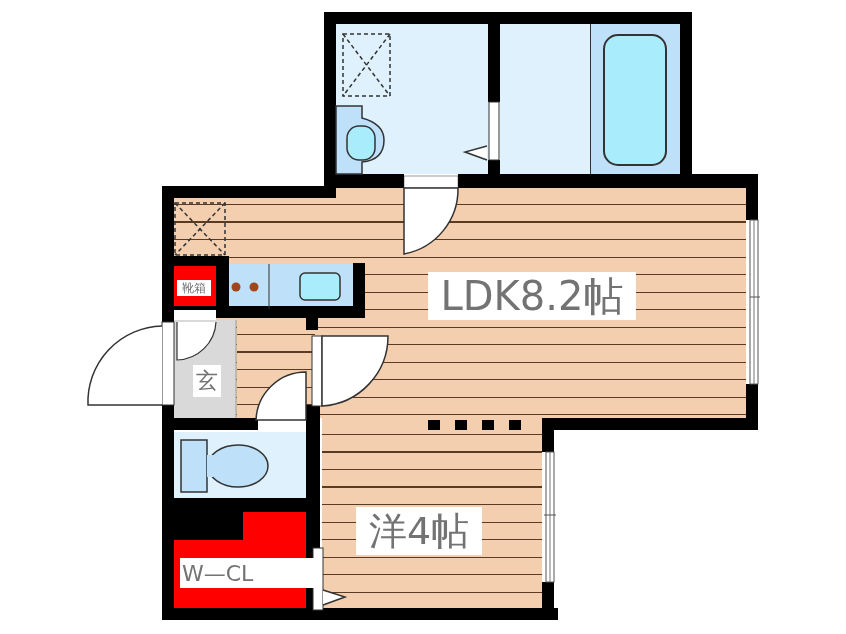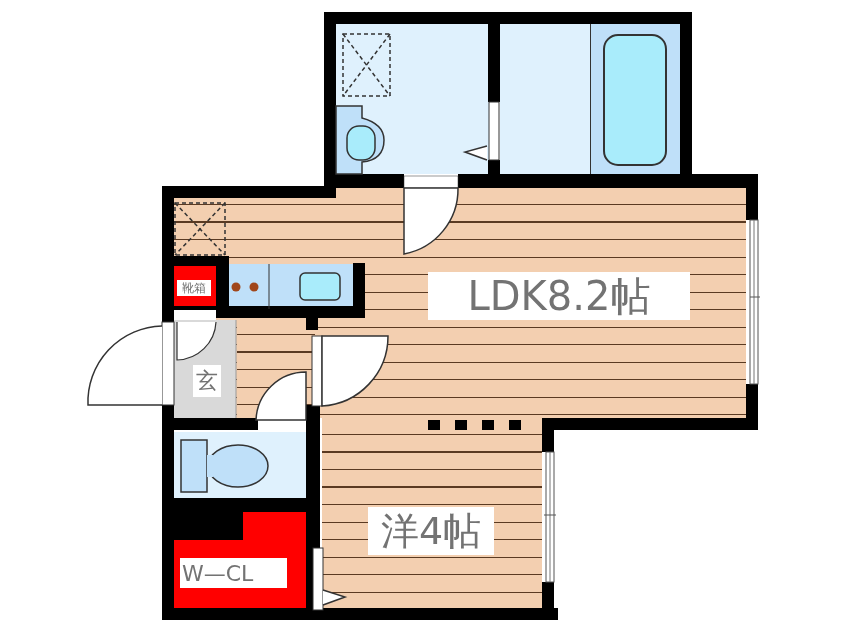--- a/index.html
+++ b/index.html
@@ -123,17 +123,17 @@
   <path d="M323 590 L345 597 L323 605" fill="#fff" stroke="#333" stroke-width="1.5"></path>
 
   <rect x="750" y="220" width="8" height="164" fill="#fff" stroke="#555" stroke-width="1"></rect>
   <line x1="754" y1="220" x2="754" y2="384" stroke="#777" stroke-width="1"></line>
   <line x1="750" y1="297" x2="760" y2="297" stroke="#555" stroke-width="1"></line>
   <rect x="546" y="452" width="8" height="130" fill="#fff" stroke="#555" stroke-width="1"></rect>
   <line x1="550" y1="452" x2="550" y2="582" stroke="#777" stroke-width="1"></line>
   <line x1="544" y1="515" x2="556" y2="515" stroke="#555" stroke-width="1"></line>
 </svg>
 
-<div class="label" style="left:428px;top:272px;width:262px;height:48px;font-size:40px;">LDK8.2帖</div>
-<div class="label" style="left:356px;top:507px;width:126px;height:48px;font-size:38px;margin-left:12px;">洋4帖</div>
+<div class="label" style="left:428px;top:272px;width:208px;height:48px;font-size:40px;">LDK8.2帖</div>
+<div class="label" style="left:356px;top:507px;width:126px;height:48px;font-size:38px;">洋4帖</div>
 <div class="label" style="left:193px;top:365px;width:28px;height:32px;font-size:22px;">玄</div>
 <div class="label" style="left:177px;top:280px;width:34px;height:16px;font-size:12px;">靴箱</div>
-<div class="label" style="left:180px;top:558px;width:107px;height:30px;font-size:22px;justify-content:flex-start;padding-left:2px;box-sizing:border-box;">W—CL</div>
+<div class="label" style="left:180px;top:558px;width:142px;height:30px;font-size:22px;justify-content:flex-start;padding-left:2px;box-sizing:border-box;">W—CL</div>
 
 </body></html>

